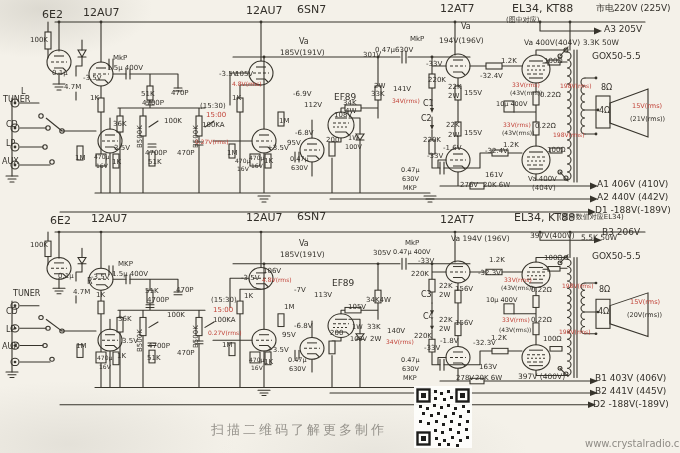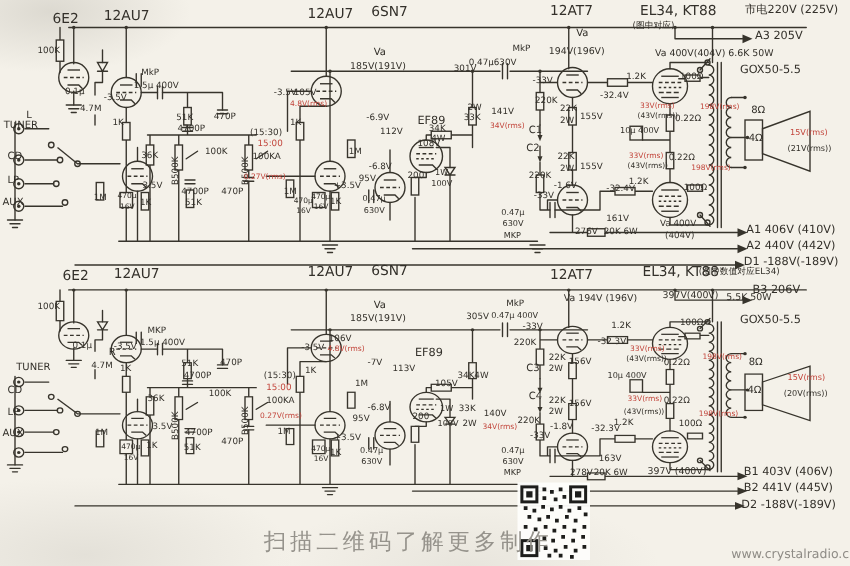--- a/index.html
+++ b/index.html
@@ -17,21 +17,21 @@
   .lbl{
     position:absolute;font-size:7px;line-height:1;color:var(--ink,#33302a);
     white-space:nowrap;letter-spacing:0;
   }
   .lbl.red{color:var(--red,#c2453b);}
   .lbl.rot{transform:rotate(-90deg);transform-origin:left top;}
   .wm1{position:absolute;left:212px;top:389px;font-family:"DejaVu Sans Mono",monospace;
        font-size:15px;letter-spacing:2px;color:#b7b4ad;}
   .wm2{position:absolute;left:211px;top:406px;font-weight:bold;font-size:12.5px;
        letter-spacing:.5px;color:#87847e;}
-  .wm3{position:absolute;left:211px;top:421px;font-size:18px;letter-spacing:3px;color:#96938c;}
+  .wm3{position:absolute;left:211px;top:421px;font-size:13px;letter-spacing:3px;color:#96938c;}
   .logo{position:absolute;left:582px;top:410px;font-weight:bold;font-size:18px;
         letter-spacing:1px;color:#56534d;text-shadow:.6px 0 #56534d;}
   .logourl{position:absolute;left:585px;top:438px;font-size:10px;color:#8f8c86;}
   rect.rs{fill:#f4f1e9;stroke:#37342c;stroke-width:1.1;}
 </style>
 </head>
 <body>
 
 <div class="stage">
 
@@ -360,21 +360,21 @@
       <span class="lbl red" style="left: 560px; top: 83px; font-size: 6px;">198V(rms)</span>
       <span class="lbl red" style="left: 503px; top: 122px; font-size: 6px;">33V(rms)</span>
       <span class="lbl" style="left: 502px; top: 130px; font-size: 6px;">(43V(rms))</span>
       <span class="lbl" style="left: 535px; top: 123px;">0.22Ω</span>
       <span class="lbl red" style="left: 553px; top: 132px; font-size: 6px;">198V(rms)</span>
       <span class="lbl" style="left: 503px; top: 142px;">1.2K</span>
       <span class="lbl" style="left: 485px; top: 148px;">-32.4V</span>
       <span class="lbl" style="left: 547px; top: 147px;">100Ω</span>
       <span class="lbl" style="left: 528px; top: 176px; font-size: 7px;">Va 400V</span>
       <span class="lbl" style="left: 532px; top: 185px; font-size: 7px; text-align: center;">(404V)</span>
-      <span class="lbl" style="left: 524px; top: 39px; font-size: 7.5px;">Va 400V(404V) 6.6K 50W</span>
+      <span class="lbl" style="left: 524px; top: 39px; font-size: 7.5px;">Va 400V(404V) 3.3K 50W</span>
       <span class="lbl" style="left: 592px; top: 52px; font-size: 9px;">GOX50-5.5</span>
       <span class="lbl" style="left: 601px; top: 84px; font-size: 8px;">8Ω</span>
       <span class="lbl" style="left: 599px; top: 107px; font-size: 8px;">4Ω</span>
       <span class="lbl red" style="left: 632px; top: 103px; font-size: 6.5px;">15V(rms)</span>
       <span class="lbl" style="left: 630px; top: 116px; font-size: 6.5px;">(21V(rms))</span>
       <span class="lbl" style="left: 597px; top: 180px; font-size: 9px;">A1 406V (410V)</span>
       <span class="lbl" style="left: 597px; top: 193px; font-size: 9px;">A2 440V (442V)</span>
       <span class="lbl" style="left: 595px; top: 206px; font-size: 9px;">D1 -188V(-189V)</span>
       <span class="lbl" style="left: 50px; top: 215px; font-size: 11px;">6E2</span>
       <span class="lbl" style="left: 91px; top: 213px; font-size: 11px;">12AU7</span>

